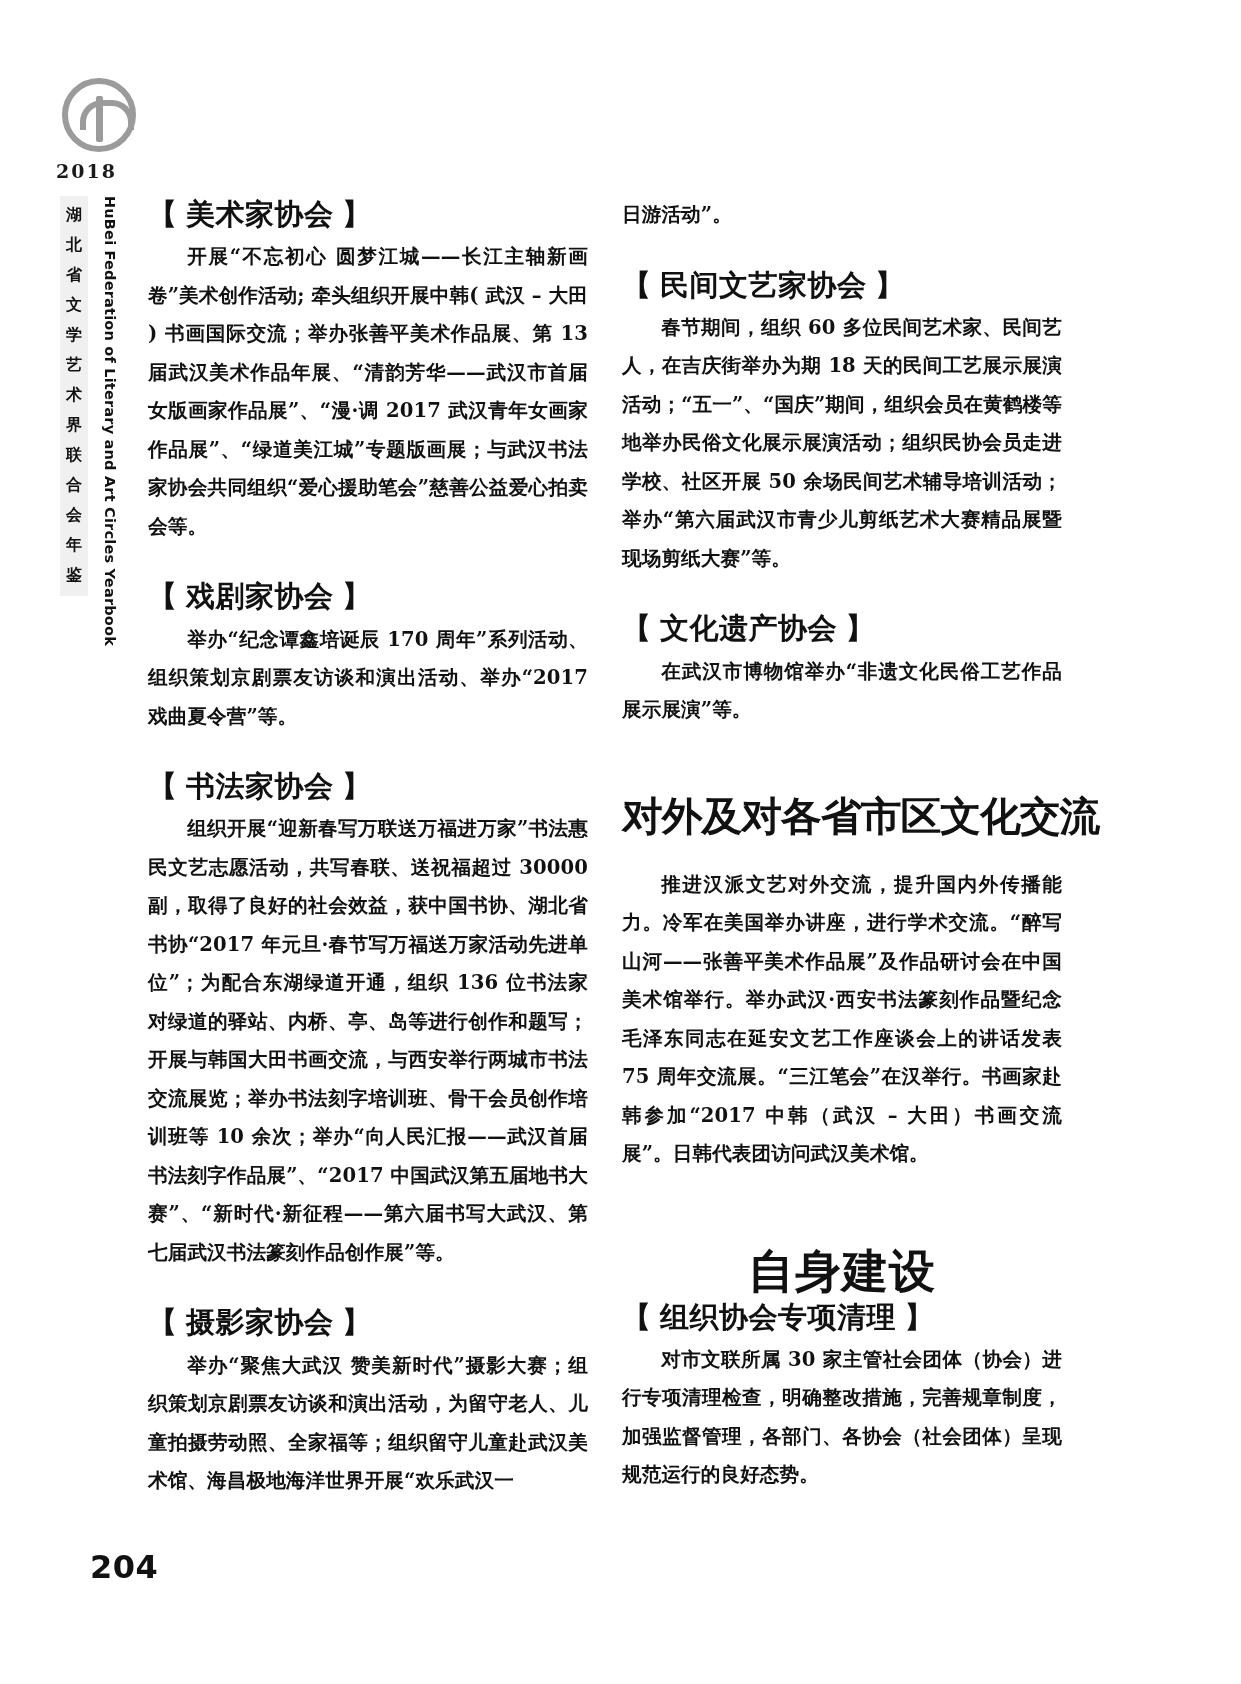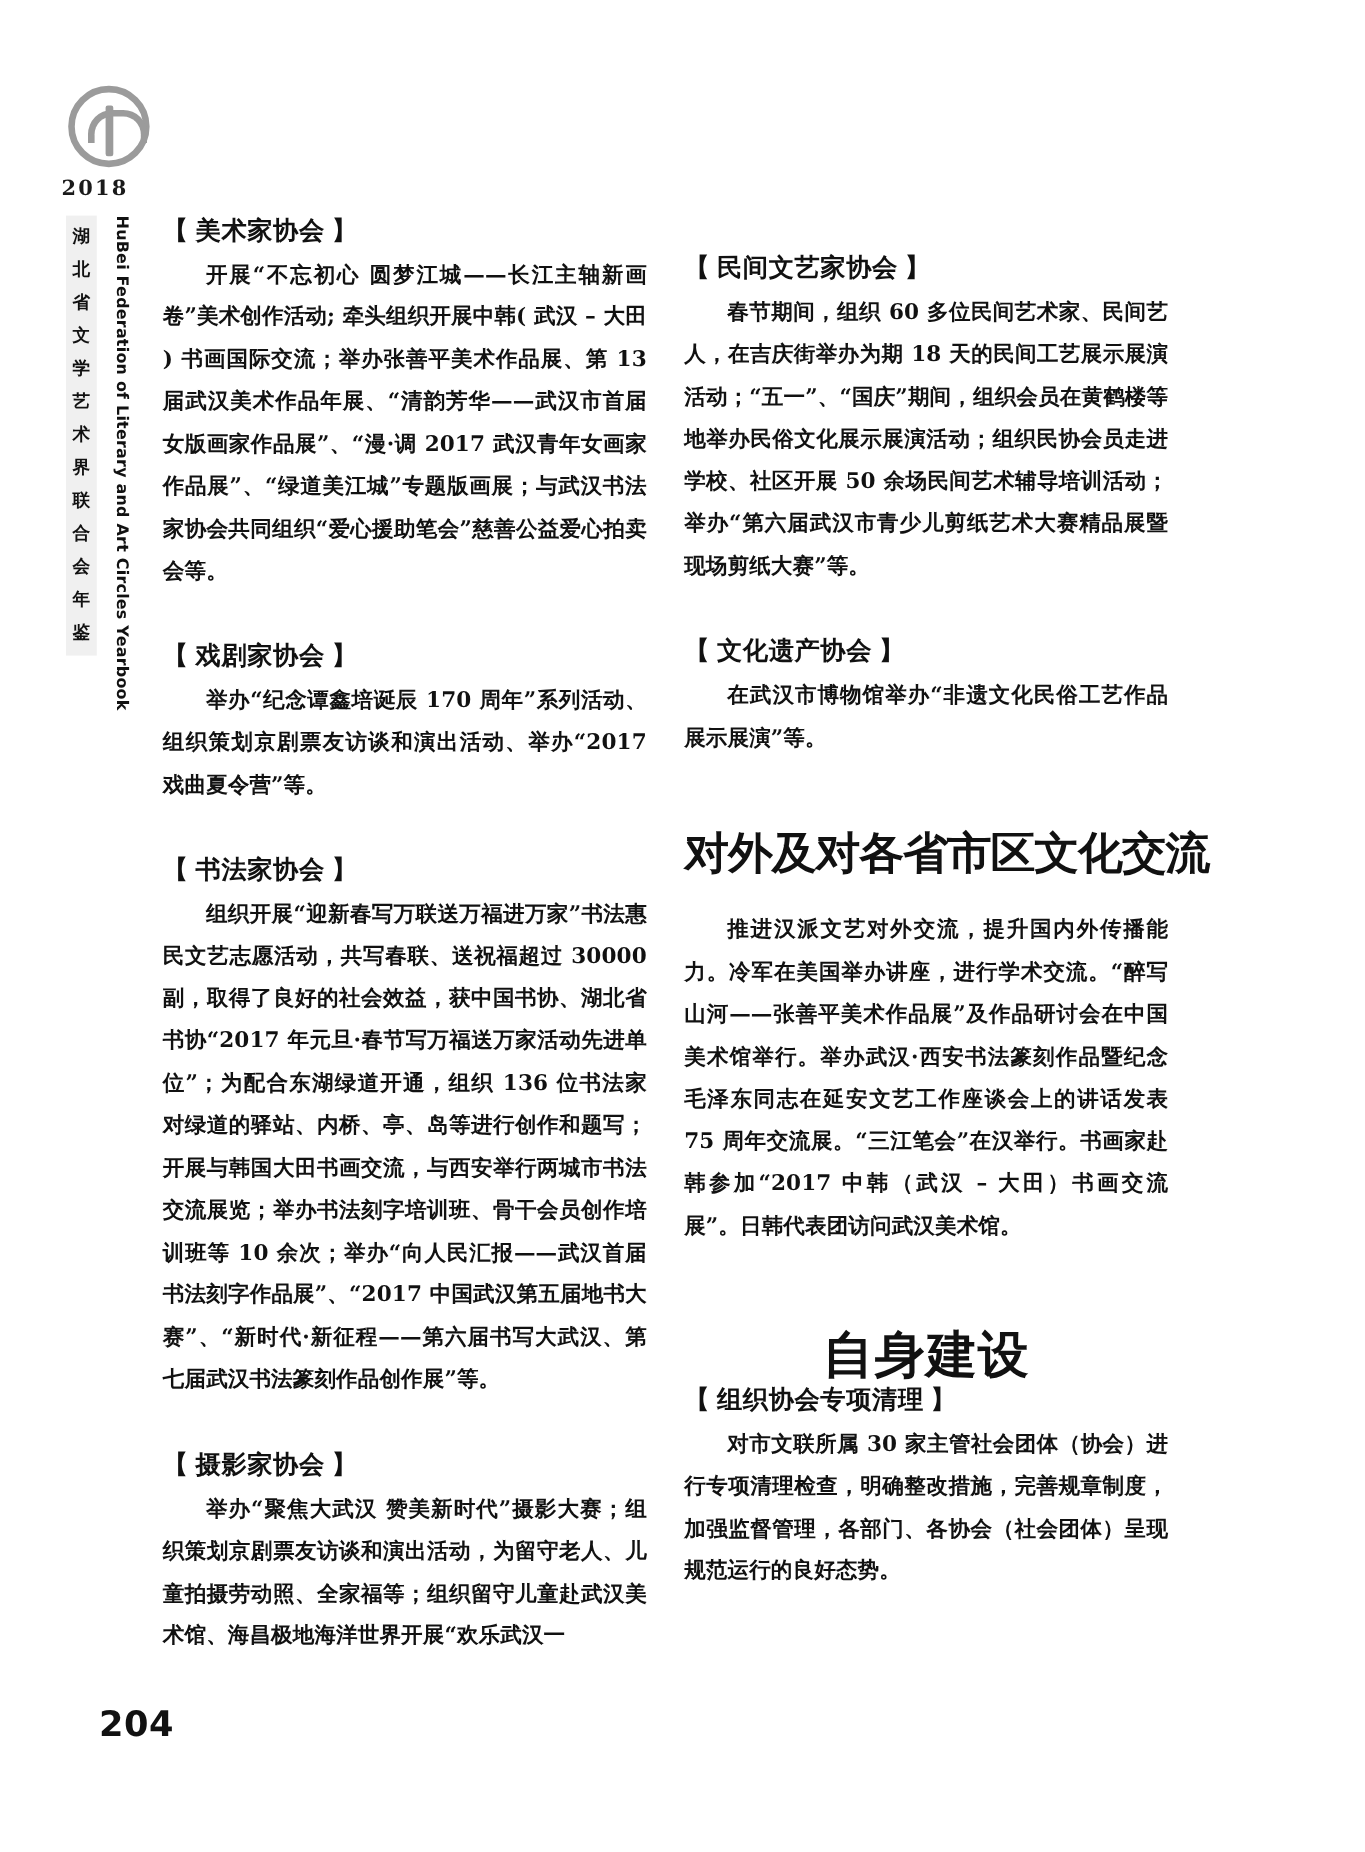--- a/index.html
+++ b/index.html
@@ -116,43 +116,43 @@
   .col {
     position: absolute;
     top: 196px;
     width: 440px;
   }
   #col-left  { left: 148px; }
   #col-right { left: 622px; }
 
   
   .sec-head {
-    font-family: Liberation Serif, serif;
-    font-weight: 700;
-    font-size: 23px;
+    font-family: Liberation Sans, sans-serif;
+    font-weight: 700;
+    font-size: 29px;
     line-height: 1.25;
     color: #111;
     margin: 0 0 6px 0;
     letter-spacing: 0.5px;
   }
   .sec-head.spaced { margin-top: 34px; }
 
   p.body {
     font-family: "DejaVu Serif", "Liberation Serif", serif;
     font-weight: 700;
     font-size: 19.6px;
     line-height: 38.5px;
     color: #111;
     margin: 0;
     text-align: justify;
     text-justify: inter-ideograph;
     text-indent: 2em;
     letter-spacing: 0.1px;
   }
-  p.body + .sec-head { margin-top: 44px; }
+  p.body + .sec-head { margin-top: 32px; }
 
   .big-head {
     font-family: "DejaVu Sans", "Liberation Sans", sans-serif;
     font-weight: 900;
     color: #111;
     margin: 0;
     line-height: 1.2;
   }
   #heading-waijiao {
     font-size: 40px;
@@ -222,20 +222,21 @@
 
     <h2 class="sec-head spaced">【 书法家协会 】</h2>
     <p class="body">组织开展“迎新春写万联送万福进万家”书法惠民文艺志愿活动，共写春联、送祝福超过 30000 副，取得了良好的社会效益，获中国书协、湖北省书协“2017 年元旦·春节写万福送万家活动先进单位”；为配合东湖绿道开通，组织 136 位书法家对绿道的驿站、内桥、亭、岛等进行创作和题写；开展与韩国大田书画交流，与西安举行两城市书法交流展览；举办书法刻字培训班、骨干会员创作培训班等 10 余次；举办“向人民汇报——武汉首届书法刻字作品展”、“2017 中国武汉第五届地书大赛”、“新时代·新征程——第六届书写大武汉、第七届武汉书法篆刻作品创作展”等。</p>
 
     <h2 class="sec-head spaced">【 摄影家协会 】</h2>
     <p class="body">举办“聚焦大武汉 赞美新时代”摄影大赛；组织策划京剧票友访谈和演出活动，为留守老人、儿童拍摄劳动照、全家福等；组织留守儿童赴武汉美术馆、海昌极地海洋世界开展“欢乐武汉一</p>
   </div>
 
   <div class="col" id="col-right">
 
+    <p class="body" style="text-indent:0">日游活动”。</p>
 
     <h2 class="sec-head spaced">【 民间文艺家协会 】</h2>
     <p class="body">春节期间，组织 60 多位民间艺术家、民间艺人，在吉庆街举办为期 18 天的民间工艺展示展演活动；“五一”、“国庆”期间，组织会员在黄鹤楼等地举办民俗文化展示展演活动；组织民协会员走进学校、社区开展 50 余场民间艺术辅导培训活动；举办“第六届武汉市青少儿剪纸艺术大赛精品展暨现场剪纸大赛”等。</p>
 
     <h2 class="sec-head spaced">【 文化遗产协会 】</h2>
     <p class="body">在武汉市博物馆举办“非遗文化民俗工艺作品展示展演”等。</p>
 
     <h1 class="big-head" id="heading-waijiao">对外及对各省市区文化交流</h1>
     <p class="body">推进汉派文艺对外交流，提升国内外传播能力。冷军在美国举办讲座，进行学术交流。“醉写山河——张善平美术作品展”及作品研讨会在中国美术馆举行。举办武汉·西安书法篆刻作品暨纪念毛泽东同志在延安文艺工作座谈会上的讲话发表 75 周年交流展。“三江笔会”在汉举行。书画家赴韩参加“2017 中韩（武汉 – 大田）书画交流展”。日韩代表团访问武汉美术馆。</p>
 

